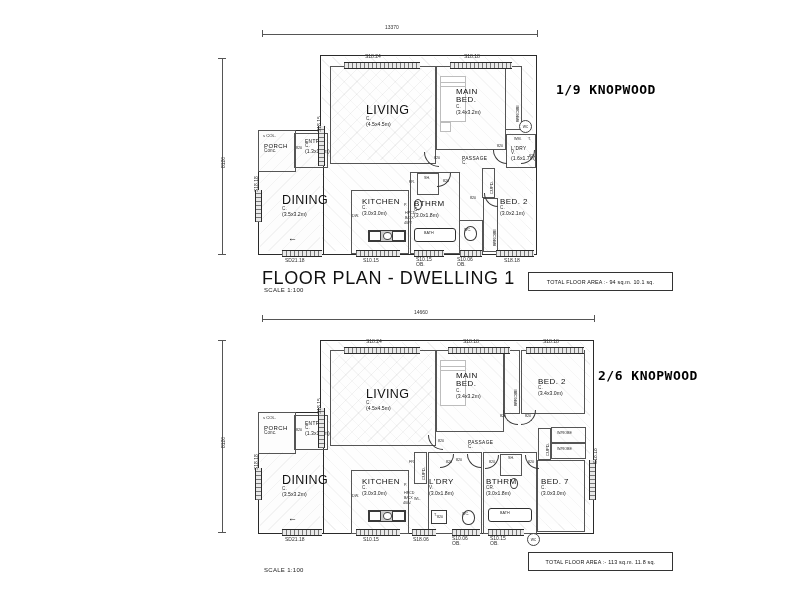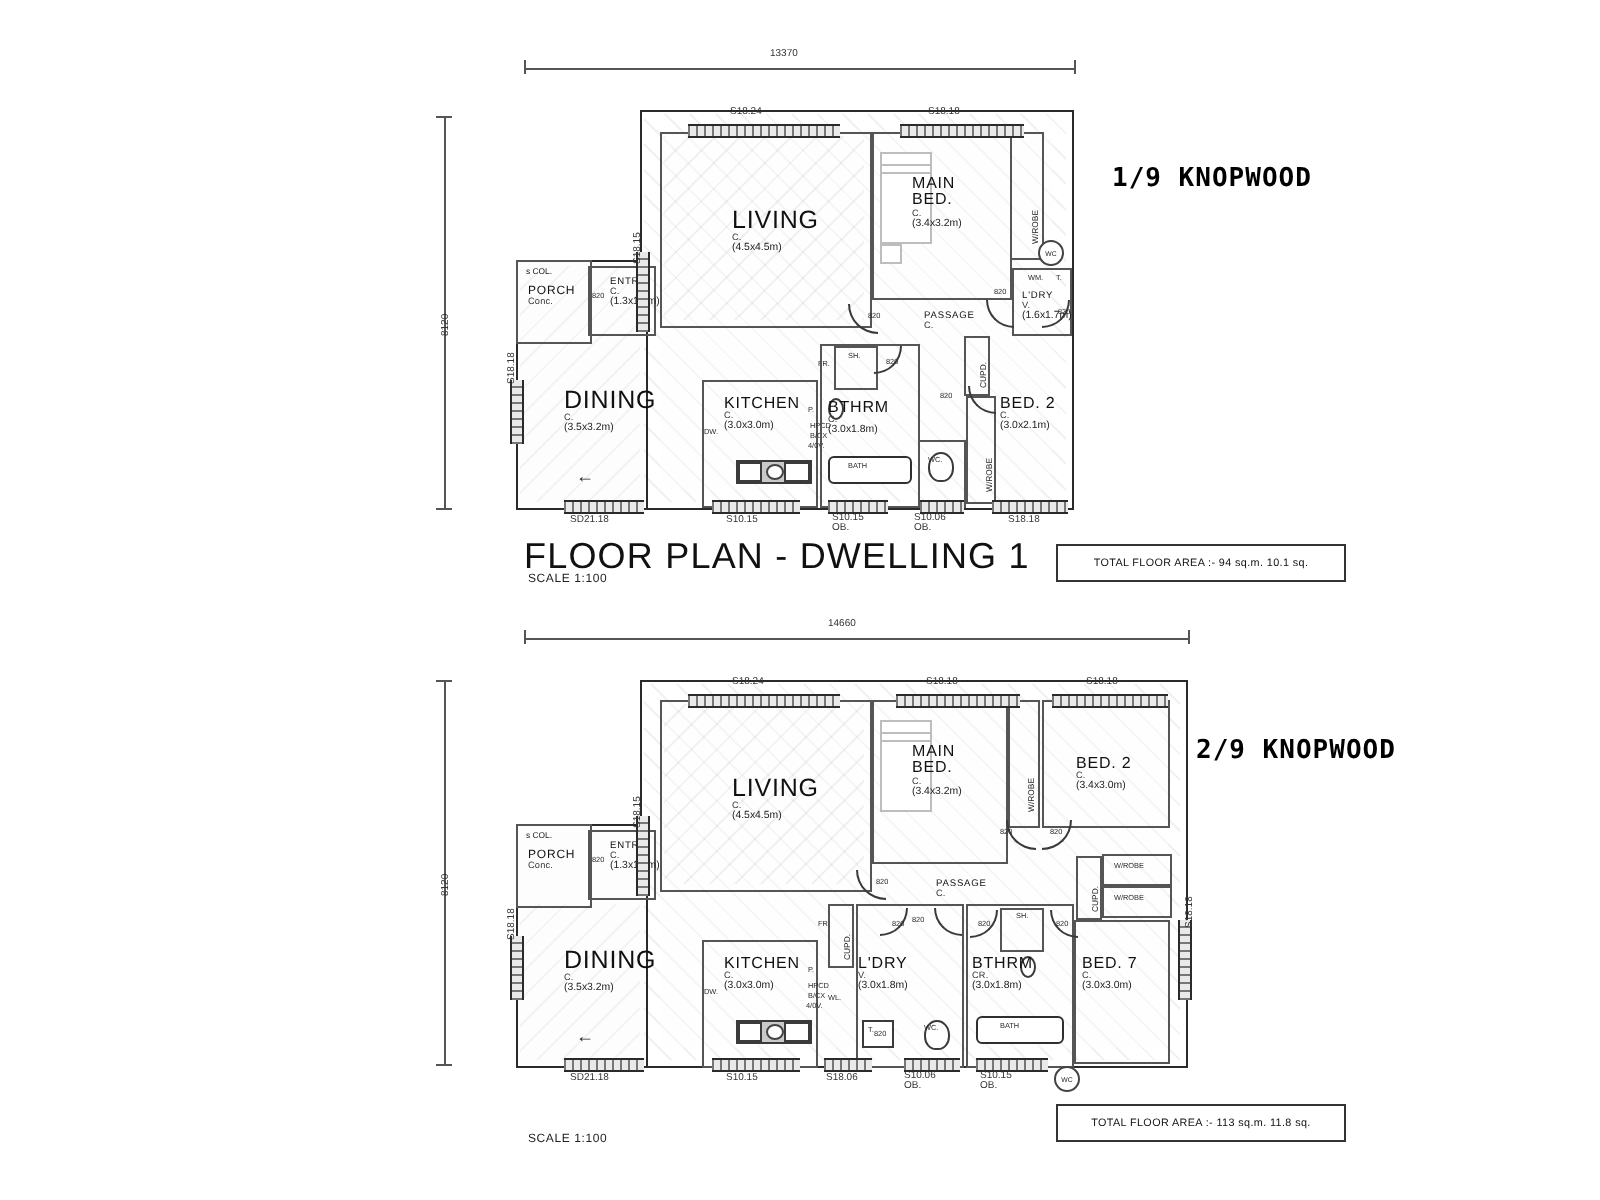--- a/index.html
+++ b/index.html
@@ -411,16 +411,16 @@
   <div class="dimtxt" style="left:363px;top:236px;">S10.15</div>
   <div class="dimtxt" style="left:413px;top:236px;">S18.06</div>
   <div class="dimtxt" style="left:452px;top:236px;width:22px;white-space:normal;line-height:1;">S10.06 OB.</div>
   <div class="dimtxt" style="left:490px;top:236px;width:22px;white-space:normal;line-height:1;">S10.15 OB.</div>
 
   <div class="arrow" style="left:288px;top:214px;">←</div>
 
   <div class="scale" style="left:264px;top:267px;">SCALE 1:100</div>
   <div class="areabox" style="left:528px;top:252px;width:143px;height:17px;">TOTAL FLOOR AREA :- 113 sq.m. 11.8 sq.</div>
 
-  <div class="addr" style="left:598px;top:68px;">2/9 KNOPWOOD</div>
+  <div class="addr" style="left:598px;top:68px;">2/6 KNOPWOOD</div>
 </div>
 
 </div>
 
 </body></html>

